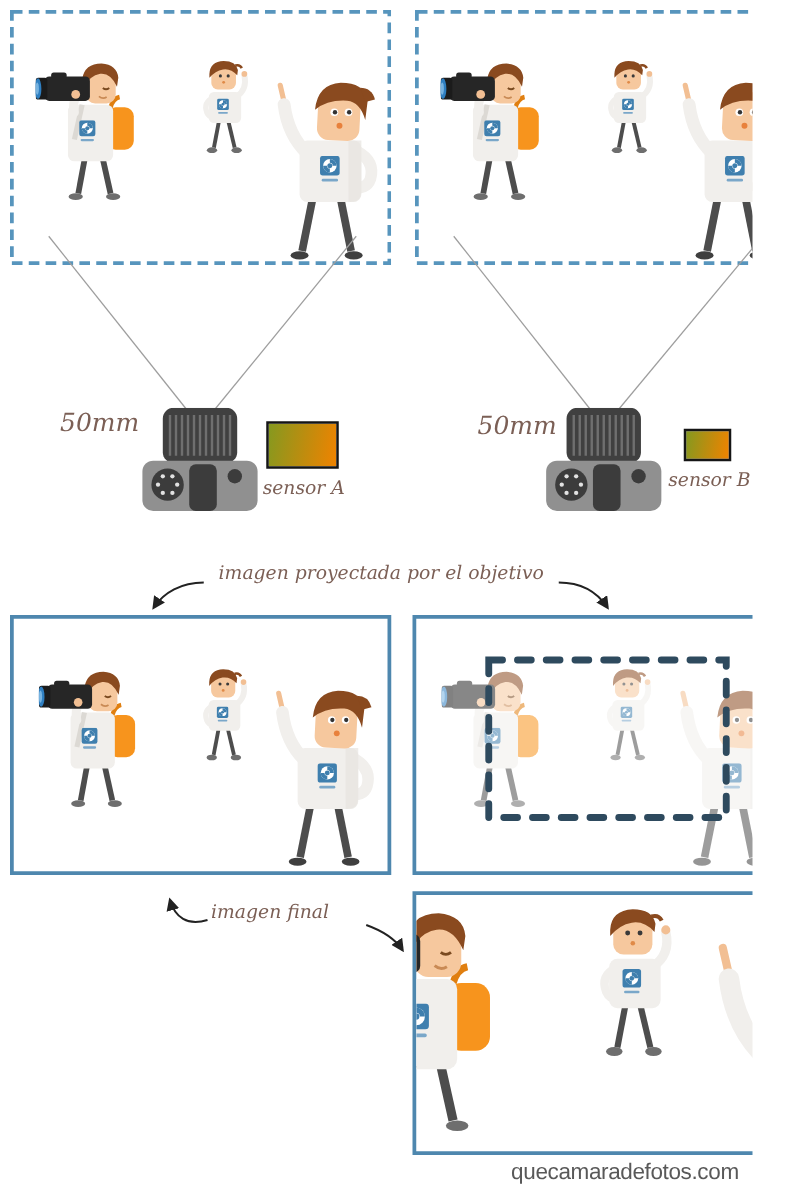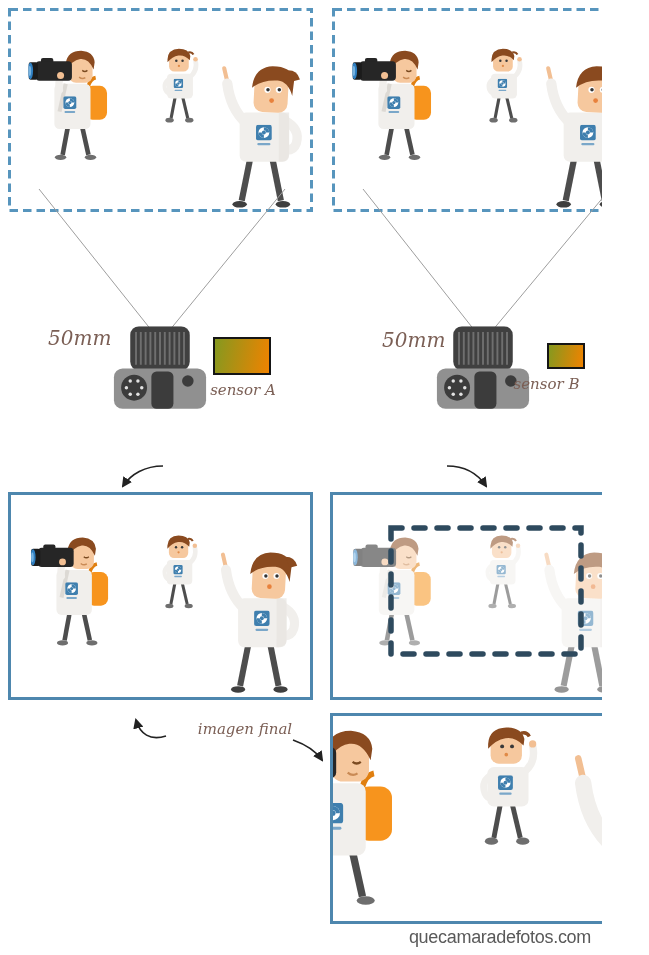--- a/index.html
+++ b/index.html
@@ -193,38 +193,39 @@
   <div class="sensor-swatch" style="left:213px; top:337px; width:58px; height:38px;"></div>
   <div class="script center" style="left:198px; top:382px; width:90px;">sensor A</div>
 
   <div class="camera" style="left:435px; top:326px; width:96px; height:85px;">
     <svg viewBox="0 0 100 88" width="96" height="85">
         <use href="#camera-top"></use>
       </svg>
   </div>
   <div class="script" style="left:382px; top:329px; font-size:20px;">50mm</div>
   <div class="sensor-swatch" style="left:547px; top:343px; width:38px; height:26px;"></div>
-  <div class="script center" style="left:504px; top:376px; width:85px;">sensor B</div>
-
+  <div class="script center" style="left:525px; top:376px; width:85px;">sensor B</div>
+
+  <div class="script center" style="left:140px; top:450px; width:330px;">imagen proyectada por el objetivo</div>
 
   <div class="box solid" id="proj-a" style="left:8px; top:492px; width:305px; height:208px;">
     <svg class="scene-svg" viewBox="0 0 298 200" preserveAspectRatio="none">
         <use href="#scene-content"></use>
       </svg>
   </div>
   <div class="box solid" id="proj-b" style="left:330px; top:492px; width:307px; height:208px;">
     <svg class="scene-svg faded" viewBox="0 0 298 200" preserveAspectRatio="none">
         <use href="#scene-content"></use>
       </svg>
     <svg class="crop-svg" viewBox="0 0 301 202">
       <rect x="58" y="33" width="190" height="126" fill="none" stroke="#2e4a5e" stroke-width="5.5" stroke-dasharray="11 12" stroke-linecap="round"></rect>
     </svg>
   </div>
 
-  <div class="script center" style="left:185px; top:721px; width:120px;">imagen final</div>
+  <div class="script center" style="left:156px; top:721px; width:120px;">imagen final</div>
 
   <div class="box solid" id="final-box" style="left:330px; top:713px; width:307px; height:211px;">
     <svg class="scene-svg" viewBox="58 33 190 126" preserveAspectRatio="xMidYMid slice">
         <use href="#scene-content"></use>
       </svg>
   </div>
 
   <div id="footer">quecamaradefotos.com</div>
 
 </div>

